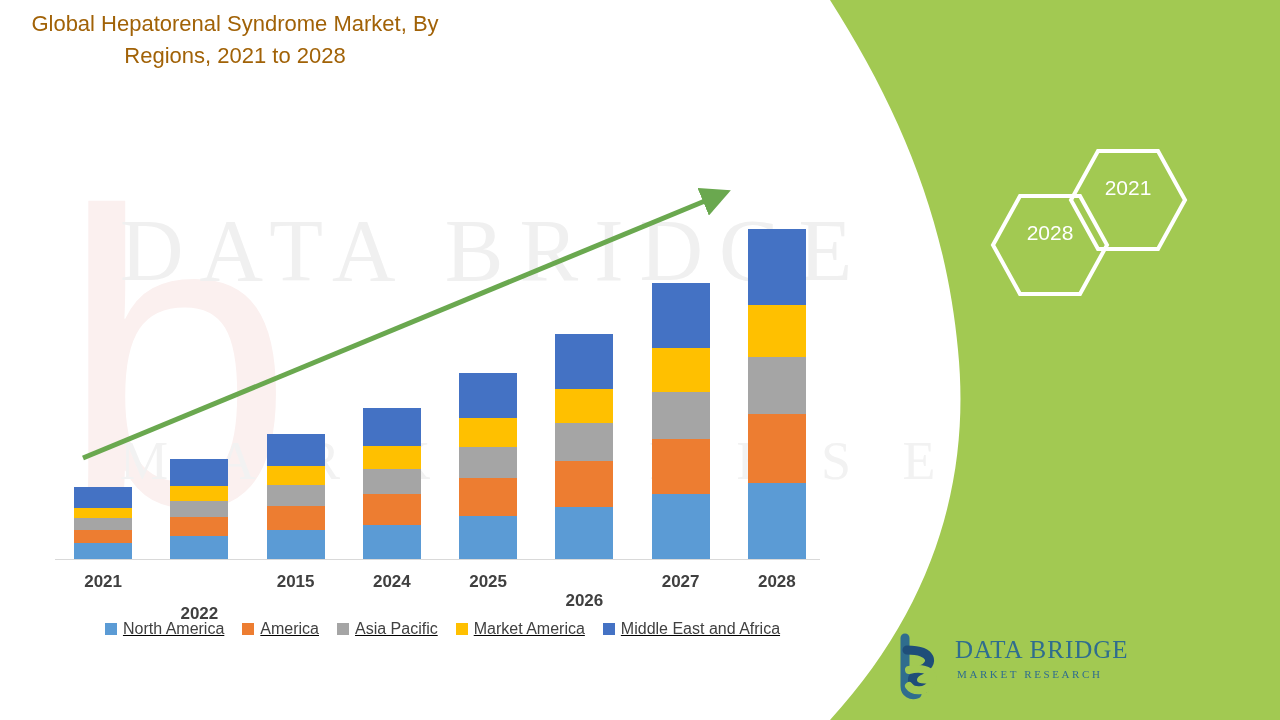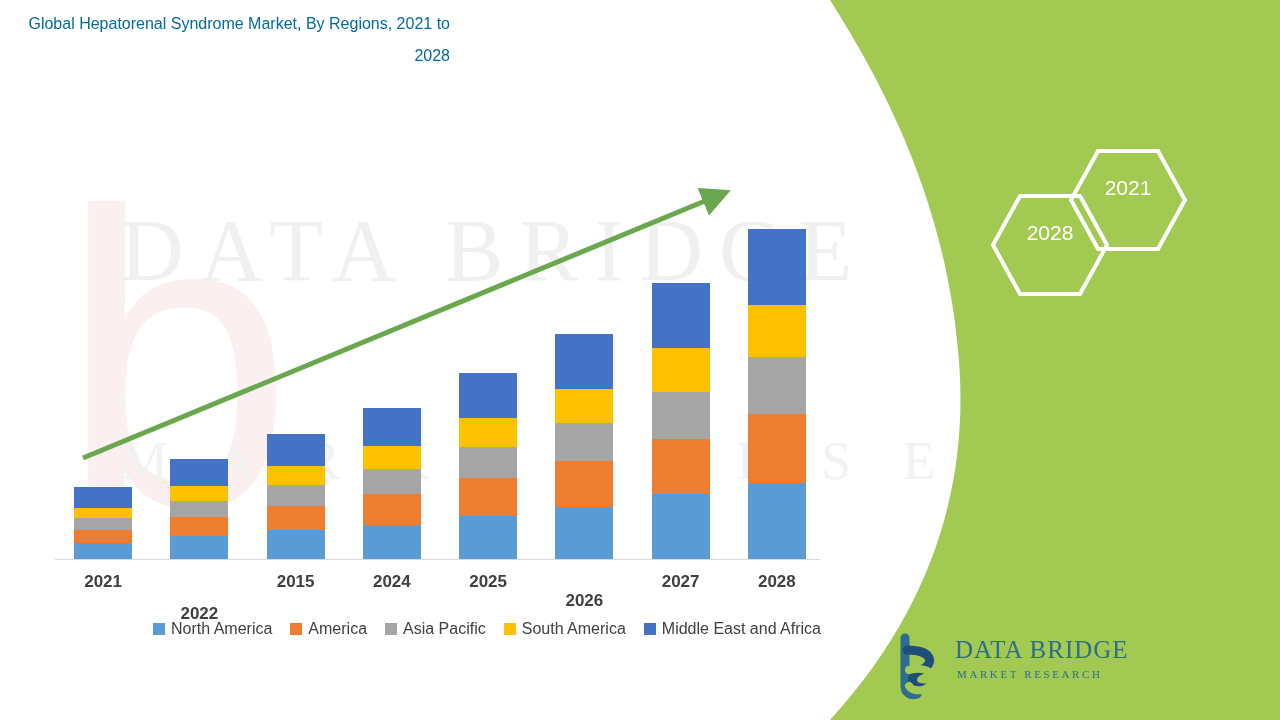--- a/index.html
+++ b/index.html
@@ -77,23 +77,23 @@
     z-index: 2;
   }
   .green-panel svg {
     display: block;
   }
   .panel-title {
     position: absolute;
     left: 20px;
     top: 8px;
     width: 430px;
-    text-align: right;
-    color: #0369a1;
-    font-size: 16px;
+    text-align: center;
+    color: #a16207;
+    font-size: 22px;
     line-height: 32px;
     z-index: 4;
   }
   .hex {
     position: absolute;
     z-index: 4;
   }
   .hex-label {
     position: absolute;
     color: #ffffff;
@@ -207,21 +207,22 @@
 
   .legend {
     position: absolute;
     left: 55px;
     top: 617px;
     width: 775px;
     height: 24px;
     z-index: 3;
     display: flex;
     align-items: center;
-    justify-content: flex-end;
+    justify-content: center;
+    text-decoration: underline;
   }
   .legend-item {
     display: flex;
     align-items: center;
     margin: 0 9px;
   }
   .legend-swatch {
     width: 12px;
     height: 12px;
     margin-right: 6px;
@@ -333,21 +334,21 @@
       <div class="legend-item">
         <span class="legend-swatch" style="background: rgb(237, 125, 49);"></span>
         <span class="legend-text">America</span>
       </div>
       <div class="legend-item">
         <span class="legend-swatch" style="background: rgb(165, 165, 165);"></span>
         <span class="legend-text">Asia Pacific</span>
       </div>
       <div class="legend-item">
         <span class="legend-swatch" style="background: rgb(255, 192, 0);"></span>
-        <span class="legend-text">South America</span>
+        <span class="legend-text">Market America</span>
       </div>
       <div class="legend-item">
         <span class="legend-swatch" style="background: rgb(68, 114, 196);"></span>
         <span class="legend-text">Middle East and Africa</span>
       </div>
     </div>
 
   <div class="green-panel">
     <svg width="450" height="720" viewBox="0 0 450 720">
       <path d="M 0,0 L 450,0 L 450,720 L 0,720 C 110,600 140,470 128,350 C 116,220 70,110 0,0 Z" fill="#a2c952"></path>

